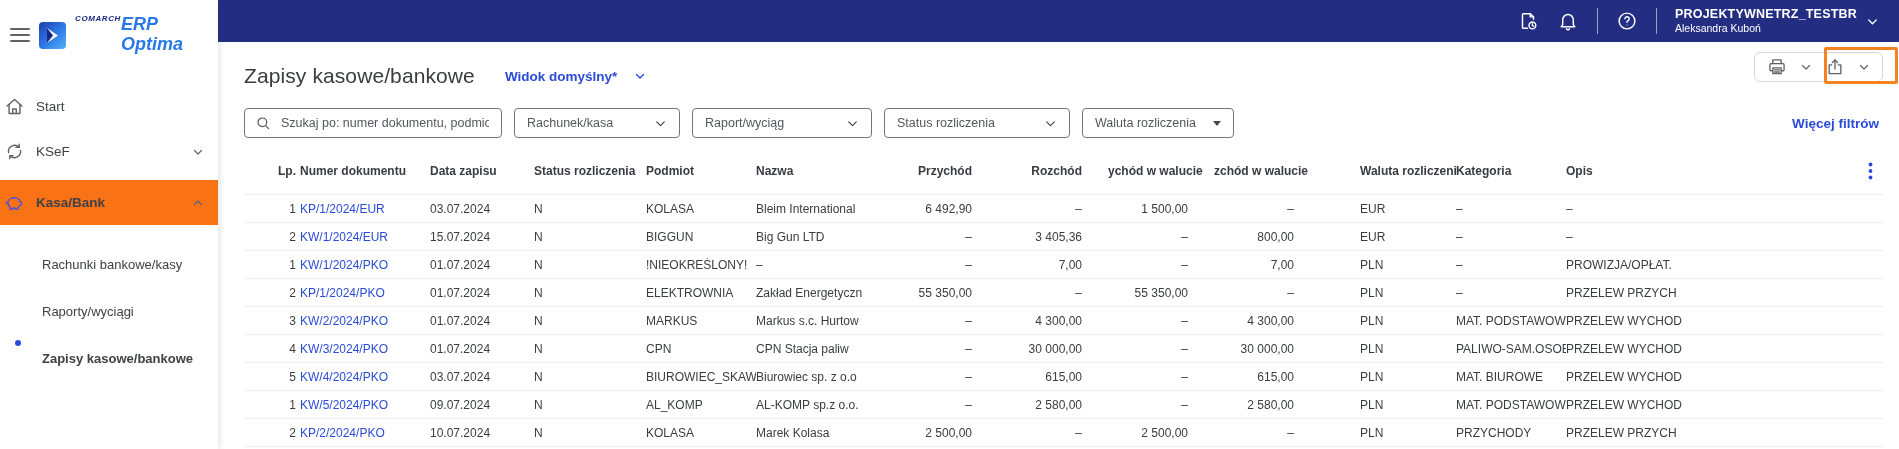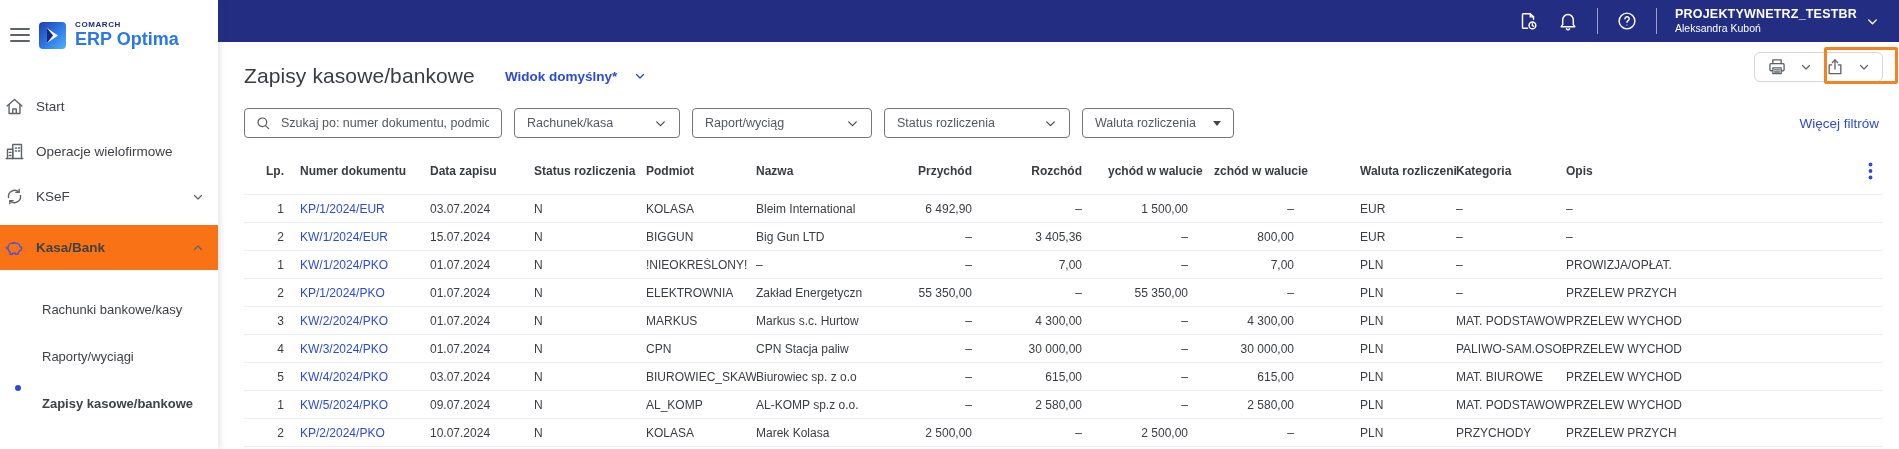--- a/index.html
+++ b/index.html
@@ -23,21 +23,21 @@
   .account-user{font-size:10.5px;font-weight:400;}
   .chev-w{width:13px;height:13px;color:#fff;}
 
   
   .sidebar{position:absolute;left:0;top:0;width:218px;height:449px;background:#fff;
            box-shadow:2px 0 6px rgba(60,64,90,.14);z-index:5;}
   .logo-row{display:flex;align-items:center;gap:9px;padding:20px 0 0 10px;height:50px;}
   .burger{width:20px;height:14px;display:flex;flex-direction:column;justify-content:space-between;cursor:pointer;flex:none;}
   .burger i{height:2px;background:#5f6368;border-radius:1px;}
   .logo-mark{width:27px;height:27px;flex:none;}
-  .logo-texts{display:flex;flex-direction:column;line-height:1.1;}
+  .logo-texts{display:flex;line-height:1.1;font-style:italic;}
   .logo-top{font-size:8px;font-weight:700;letter-spacing:.6px;color:#1a2a80;}
   .logo-bottom{font-size:18px;font-weight:700;color:#2878e8;}
   nav{margin-top:34px;}
   .nav-item{height:45px;display:flex;align-items:center;gap:11px;padding:0 14px 0 4px;
             font-size:13.5px;color:#3f4145;cursor:pointer;}
   .nav-item .nicon{width:21px;height:21px;color:#5f6368;flex:none;}
   .nav-item .nlabel{flex:1;white-space:nowrap;overflow:hidden;}
   .chev-g{width:12px;height:12px;color:#5f6368;flex:none;}
   .nav-item.active{background:#f97316;font-weight:700;margin-top:6px;}
   .nav-item.active .nicon{color:#4a51e0;}
@@ -66,31 +66,31 @@
   .search-icon{width:16px;height:16px;color:#55575c;flex:none;}
   .search-box input{border:none;outline:none;flex:1;font-size:12.5px;color:#3c3c41;
                     font-family:"Liberation Sans",sans-serif;background:transparent;}
   .search-box input::placeholder{color:#55575c;opacity:1;}
   .dropdown{height:30px;border:1px solid #73757a;border-radius:4px;display:flex;align-items:center;
             justify-content:space-between;padding:0 12px;font-size:12.5px;color:#55575c;cursor:pointer;background:#fff;}
   .dd1{width:166px}.dd2{width:180px}.dd3{width:186px}.dd4{width:152px}
   .chev-d{width:13px;height:13px;color:#44464b;}
   .tri-d{width:0;height:0;border-left:4.5px solid transparent;border-right:4.5px solid transparent;
          border-top:5.5px solid #44464b;}
-  .more-filters{position:absolute;right:20px;top:26px;color:var(--accent);font-size:13.5px;font-weight:400;cursor:pointer;}
+  .more-filters{position:absolute;right:20px;top:26px;color:var(--accent);font-size:13.5px;font-weight:700;cursor:pointer;}
 
   
   .table{padding:20px 16px 0 26px;}
   .thead-row{display:grid;grid-template-columns:var(--cols);align-items:center;height:26px;
              margin-bottom:10px;font-size:12px;font-weight:700;color:#393b40;}
   .tbody{border-top:1px solid #eceef5;}
   .trow{display:grid;grid-template-columns:var(--cols);align-items:center;height:28px;
         font-size:12px;color:#3a3c41;border-bottom:1px solid #eceef5;cursor:default;}
   .thead-row>div,.trow>div{overflow:hidden;white-space:nowrap;padding-right:14px;}
-  .thead-row>div:nth-child(1),.trow>div:nth-child(1){text-align:right;padding-right:16px;}
+  .thead-row>div:nth-child(1),.trow>div:nth-child(1){text-align:right;padding-right:4px;}
   .thead-row>div:nth-child(n+7):nth-child(-n+10),
   .trow>div:nth-child(n+7):nth-child(-n+10){text-align:right;padding-right:26px;}
   .thead-row>div:nth-child(11),.trow>div:nth-child(11){padding-left:40px;}
   .trow>div:nth-child(2){color:var(--accent);cursor:pointer;}
   .dots-cell{justify-self:end;padding-right:10px !important;display:flex;align-items:center;cursor:pointer;}
 </style>
 </head>
 <body>
 
 <aside class="sidebar">
@@ -122,29 +122,20 @@
     <div class="nav-item">
       <svg class="nicon" viewBox="0 0 24 24" fill="none" stroke="currentColor" stroke-width="1.6" stroke-linecap="round" stroke-linejoin="round">
         <path d="M3.5 11.5L12 4l8.5 7.5"></path>
           <path d="M5.8 9.6V20h12.4V9.6"></path>
           <path d="M10 20v-5.2h4V20"></path>
       </svg>
       <span class="nlabel">Start</span>
     </div>
     <div class="nav-item">
       <svg class="nicon" viewBox="0 0 24 24" fill="none" stroke="currentColor" stroke-width="1.6" stroke-linecap="round" stroke-linejoin="round">
-        <path d="M4 20V9.5h6V20"></path>
-          <path d="M10 20V4h10v16"></path>
-          <path d="M13 8h1.4M16.6 8H18M13 11.5h1.4M16.6 11.5H18M6 13h2M6 16.5h2"></path>
-          <path d="M2.5 20h19"></path>
-      </svg>
-      <span class="nlabel">Operacje wielofirmowe</span>
-    </div>
-    <div class="nav-item">
-      <svg class="nicon" viewBox="0 0 24 24" fill="none" stroke="currentColor" stroke-width="1.6" stroke-linecap="round" stroke-linejoin="round">
         <path d="M5.2 13.2a7 7 0 0 1 11.9-6.1"></path>
           <path d="M17.3 3.6v3.7h-3.7"></path>
         <path d="M18.8 10.8a7 7 0 0 1-11.9 6.1"></path>
           <path d="M6.7 20.4v-3.7h3.7"></path>
       </svg>
       <span class="nlabel">KSeF</span>
       <svg class="chev-g" viewBox="0 0 24 24" fill="none" stroke="currentColor" stroke-width="2.4" stroke-linecap="round" stroke-linejoin="round">
           <path d="M5 9l7 7 7-7"></path>
         </svg>
     </div>

